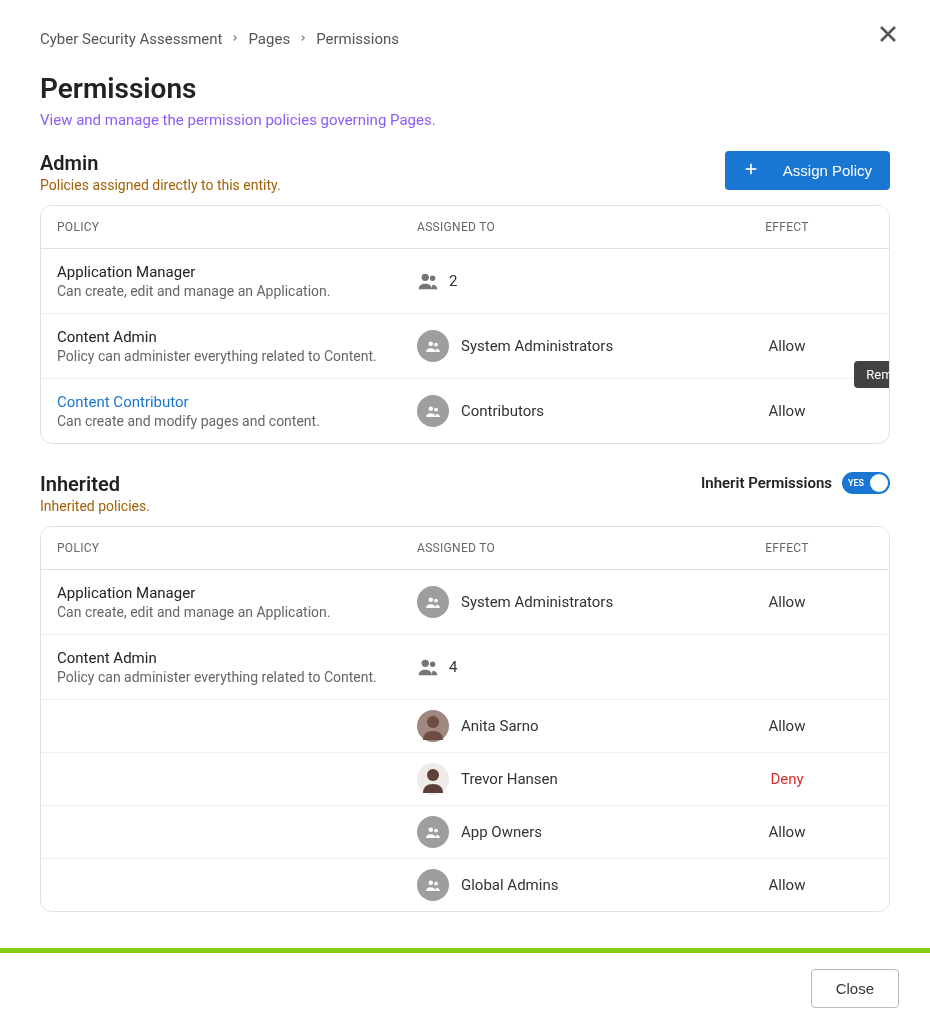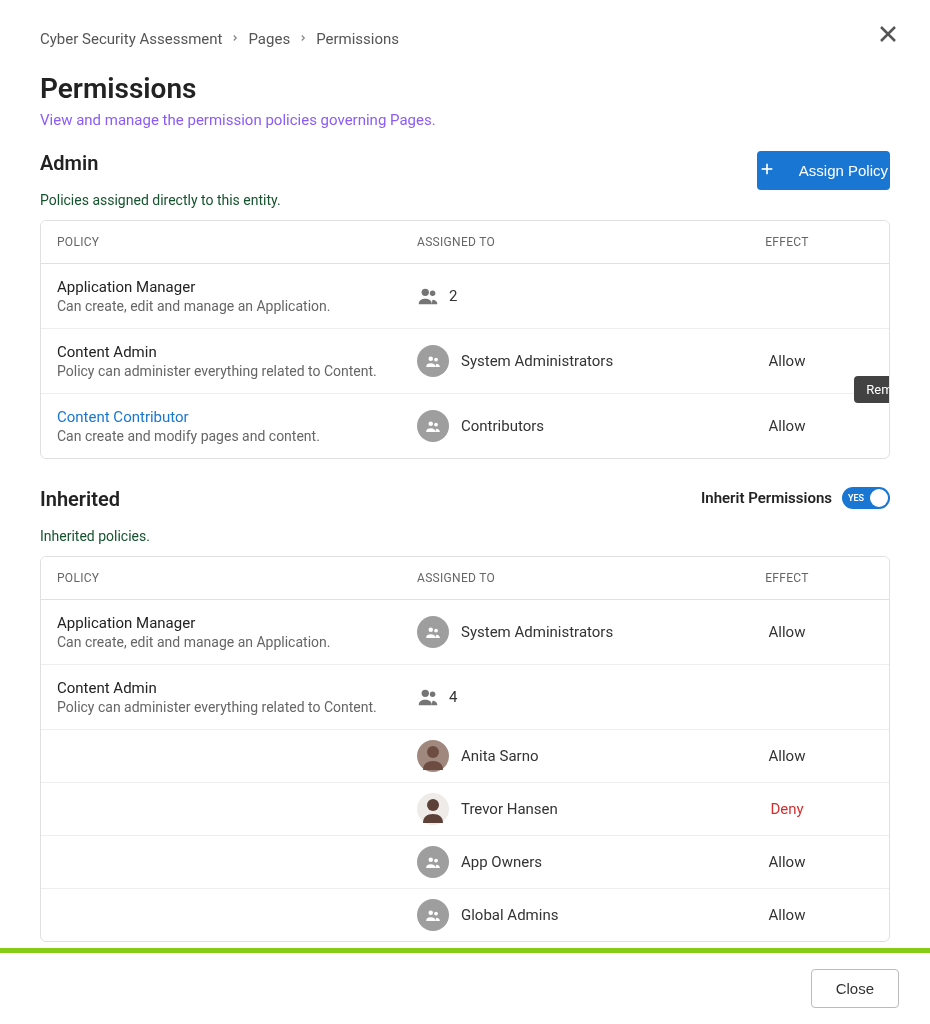--- a/index.html
+++ b/index.html
@@ -53,39 +53,39 @@
       align-items: flex-start;
       margin-bottom: 12px;
     }
     .section-title {
       font-size: 20px;
       font-weight: 600;
       color: #222;
     }
     .section-subtitle {
       font-size: 14px;
-      color: #14532d;
-      margin-top: 17px;
+      color: #a16207;
+      margin-top: 2px;
     }
     .assign-btn {
       background: #1976d2;
       color: #fff;
       border: none;
       border-radius: 4px;
-      padding: 10px 2px;
+      padding: 10px 18px;
       font-size: 15px;
       cursor: pointer;
       display: flex;
       align-items: center;
       gap: 24px;
     }
     .assign-btn svg { width: 16px; height: 16px; }
     .table {
       border: 1px solid #e0e0e0;
-      border-radius: 6px;
+      border-radius: 12px;
       overflow: hidden;
       margin-bottom: 28px;
     }
     .thead {
       display: grid;
       grid-template-columns: 360px 310px 120px 60px;
       padding: 14px 16px;
       font-size: 12px;
       color: #666;
       letter-spacing: 0.3px;

